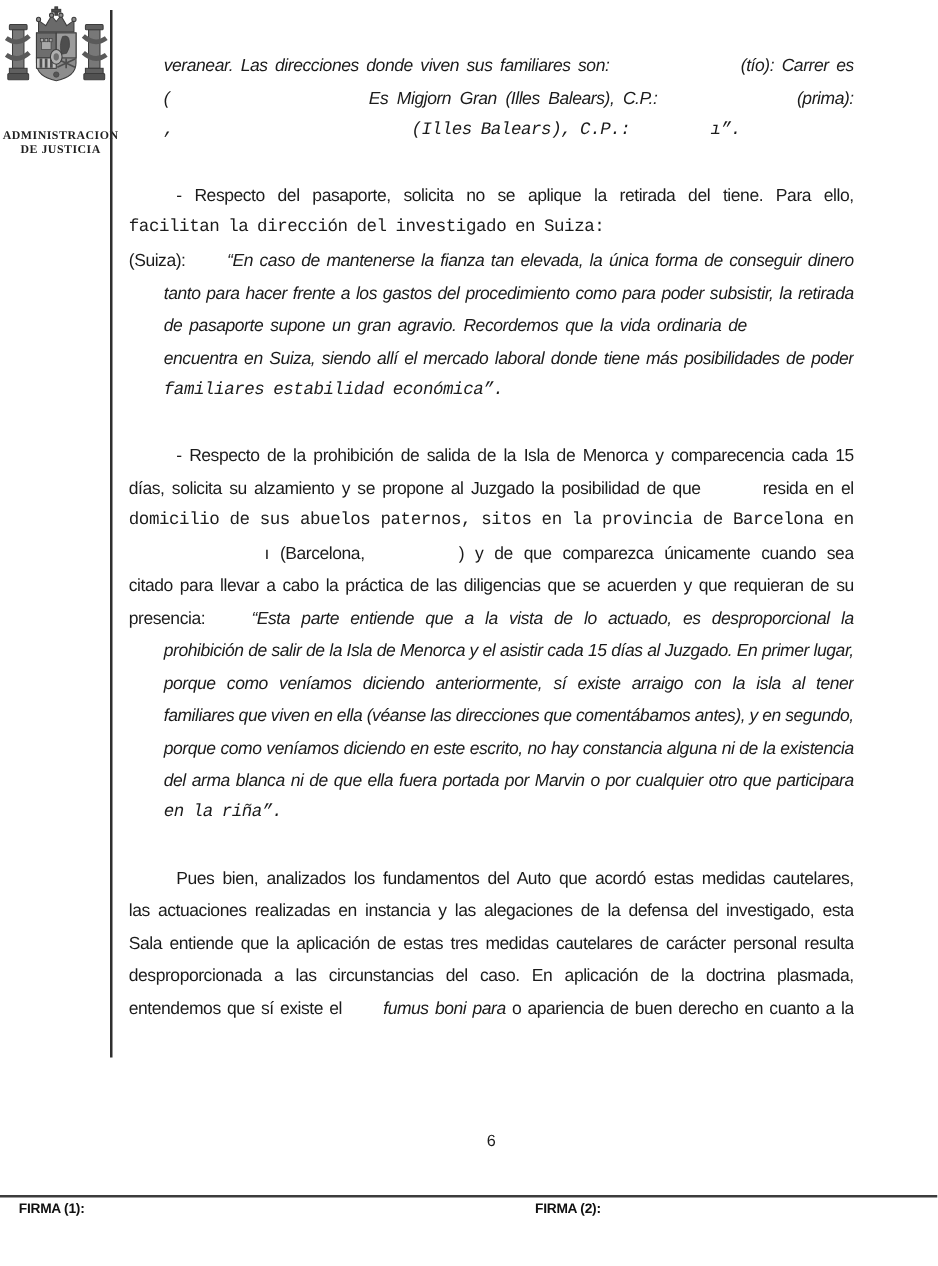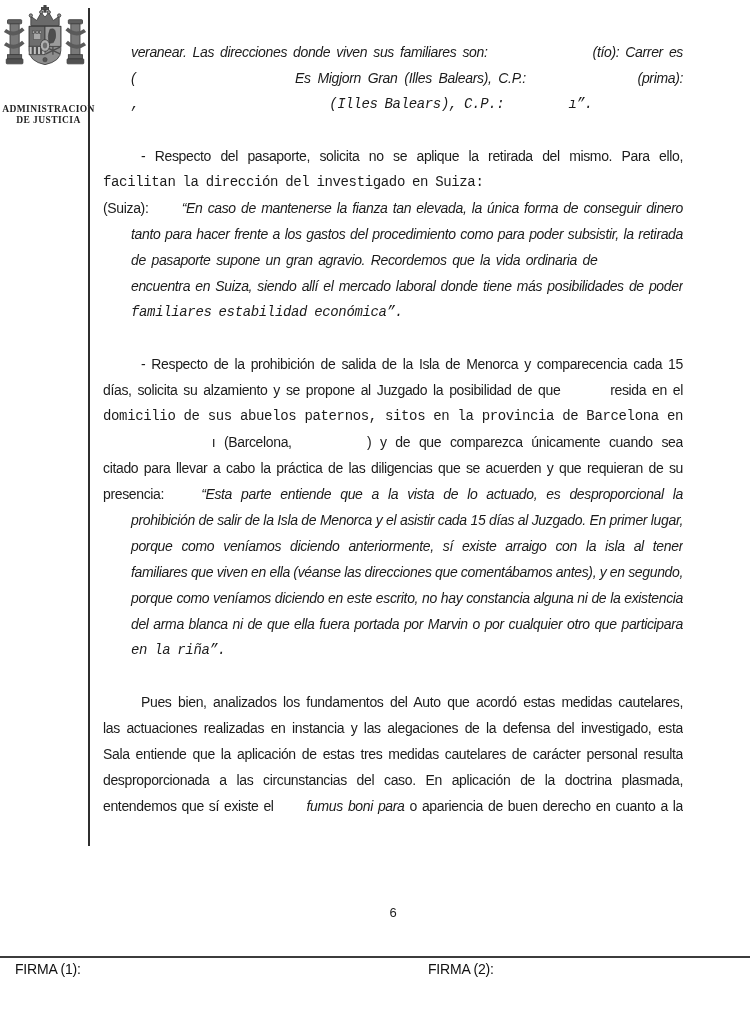--- a/index.html
+++ b/index.html
@@ -30,21 +30,21 @@
   .line.nf{text-align-last:left;font-family:Liberation Mono, monospace;}
   .line.ind{text-indent:38px;}
   .it{font-style:italic;margin-left:28px;}
   .gap{display:inline-block;height:1px;vertical-align:baseline;}
   
   .page-num{
     position:absolute;left:103px;top:905px;width:580px;text-align:center;
     font-size:13px;color:#1b1b1b;
   }
   .footer-rule{position:absolute;left:0;top:956px;width:750px;height:2px;background:#3c3c3c;}
-  .firma{position:absolute;font-size:14px;font-weight:normal;color:#101010;letter-spacing:-0.2px;}
+  .firma{position:absolute;font-size:11px;font-weight:bold;color:#101010;letter-spacing:-0.2px;}
   .firma1{left:15px;top:961px;}
   .firma2{left:383px;top:961px;padding-left:45px;}
   .firma3{left:15px;top:1037px;margin-left:20px;}
 </style>
 </head>
 <body>
 
 <svg class="crest" width="84" height="80" viewBox="0 0 100 96">
   <g stroke="#3c3c3c" stroke-width="1">
 
@@ -101,21 +101,21 @@
 
 <div class="vdivider"></div>
 
 <div class="doc">
     <div class="para">
       <div class="line"><span class="it">veranear. Las direcciones donde viven sus familiares son:</span> <span class="gap" style="width: 65px;"></span> <span class="it">(tío): Carrer es</span> </div>
       <div class="line"><span class="it">(</span> <span class="gap" style="width: 118px;"></span> <span class="it">Es Migjorn Gran (Illes Balears), C.P.:</span> <span class="gap" style="width: 70px;"></span> <span class="it">(prima): Carrer</span> </div>
       <div class="line nf"><span class="it">,</span> <span class="gap" style="width: 148px;"></span> <span class="it">(Illes Balears), C.P.:</span> <span class="gap" style="width: 22px;"></span> <span class="it">ı”.</span> </div>
     </div>
     <div class="para">
-      <div class="line ind"><span>- Respecto del pasaporte, solicita no se aplique la retirada del mismo. Para ello,</span> </div>
+      <div class="line ind"><span>- Respecto del pasaporte, solicita no se aplique la retirada del tiene. Para ello,</span> </div>
       <div class="line nf"><span>facilitan la dirección del investigado en Suiza:</span> </div>
       <div class="line"><span>(Suiza): </span> <span class="it">“En caso de mantenerse la fianza tan elevada, la única forma de conseguir dinero</span> </div>
       <div class="line"><span class="it">tanto para hacer frente a los gastos del procedimiento como para poder subsistir, la retirada</span> </div>
       <div class="line"><span class="it">de pasaporte supone un gran agravio. Recordemos que la vida ordinaria de</span> <span class="gap" style="width: 80px;"></span> <span class="it">se</span> </div>
       <div class="line"><span class="it">encuentra en Suiza, siendo allí el mercado laboral donde tiene más posibilidades de poder</span> </div>
       <div class="line nf"><span class="it">familiares estabilidad económica”.</span> </div>
     </div>
     <div class="para">
       <div class="line ind"><span>- Respecto de la prohibición de salida de la Isla de Menorca y comparecencia cada 15</span> </div>
       <div class="line"><span>días, solicita su alzamiento y se propone al Juzgado la posibilidad de que</span> <span class="gap" style="width: 38px;"></span> <span>resida en el</span> </div>

